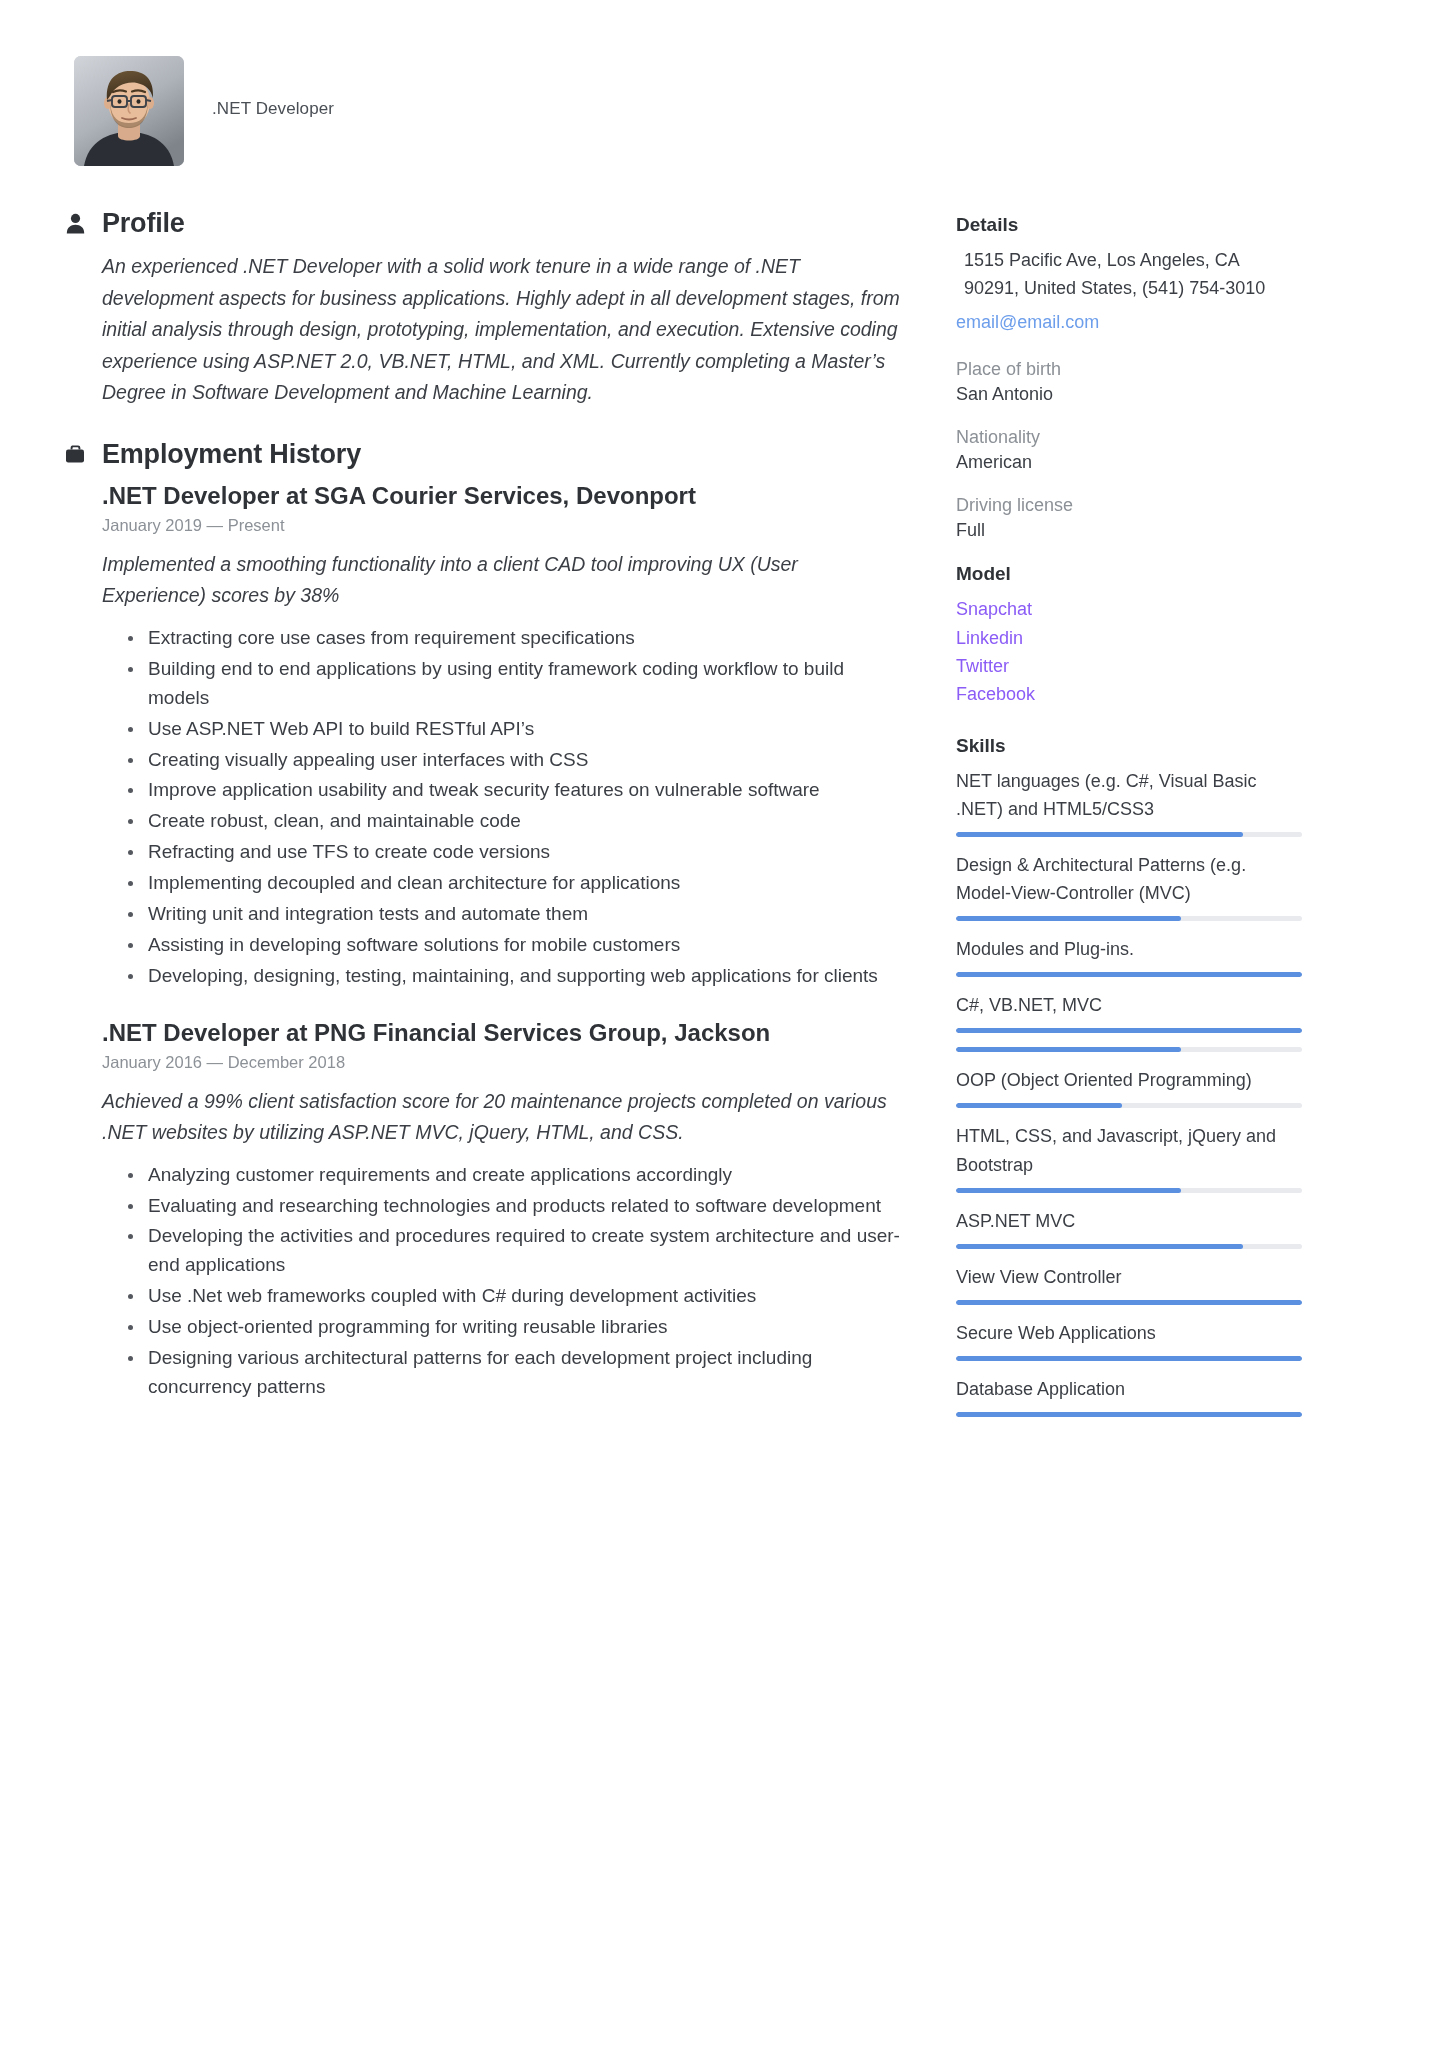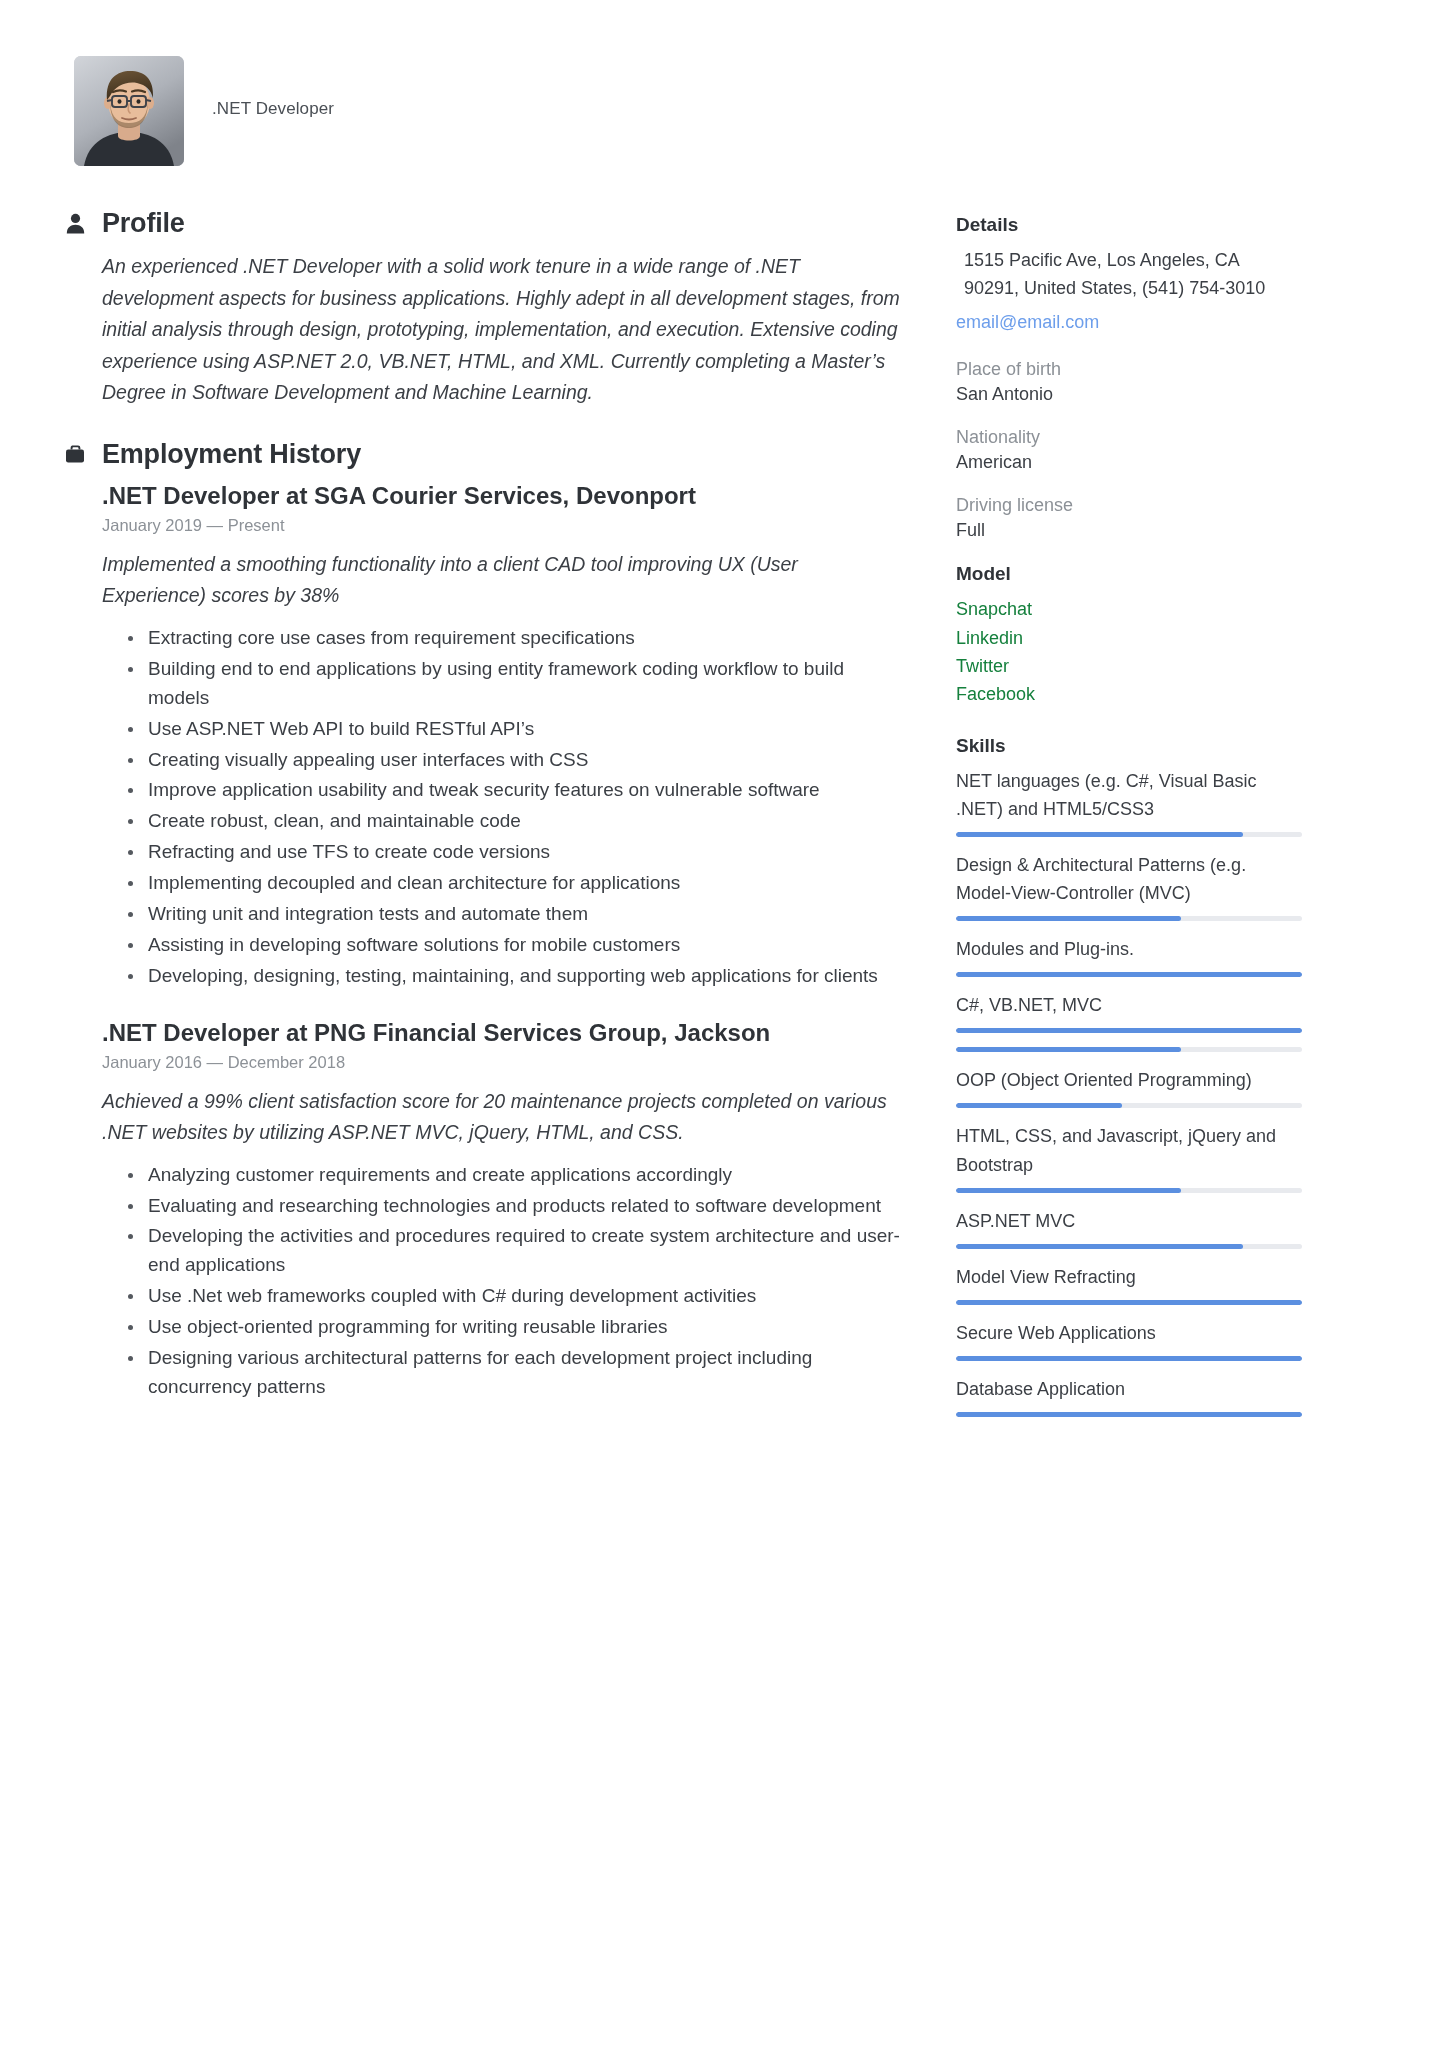--- a/index.html
+++ b/index.html
@@ -165,21 +165,21 @@
   .side-value {
     font-size: 18px;
     color: #3b3f45;
     margin: 0;
   }
   .side-group { margin-bottom: 22px; }
   a.link, .link {
     display: block;
     font-size: 18px;
     line-height: 1.58;
-    color: #15803d;
+    color: #8b5cf6;
     text-decoration: none;
   }
   .email-link {
     font-size: 18px;
     color: #6d9eeb;
     text-decoration: none;
     display: inline-block;
     margin-top: 2px;
   }
 
@@ -405,21 +405,21 @@
                 <div class="skill-fill" style="width: 65%; background: rgb(91, 143, 224);"></div>
               </div>
             </div>
             <div class="skill">
               <p class="skill-name">ASP.NET MVC</p>
               <div class="skill-track">
                 <div class="skill-fill" style="width: 83%; background: rgb(91, 143, 224);"></div>
               </div>
             </div>
             <div class="skill">
-              <p class="skill-name">Model View Refracting</p>
+              <p class="skill-name">View View Controller</p>
               <div class="skill-track">
                 <div class="skill-fill" style="width: 100%; background: rgb(91, 143, 224);"></div>
               </div>
             </div>
             <div class="skill">
               <p class="skill-name">Secure Web Applications</p>
               <div class="skill-track">
                 <div class="skill-fill" style="width: 100%; background: rgb(91, 143, 224);"></div>
               </div>
             </div>

